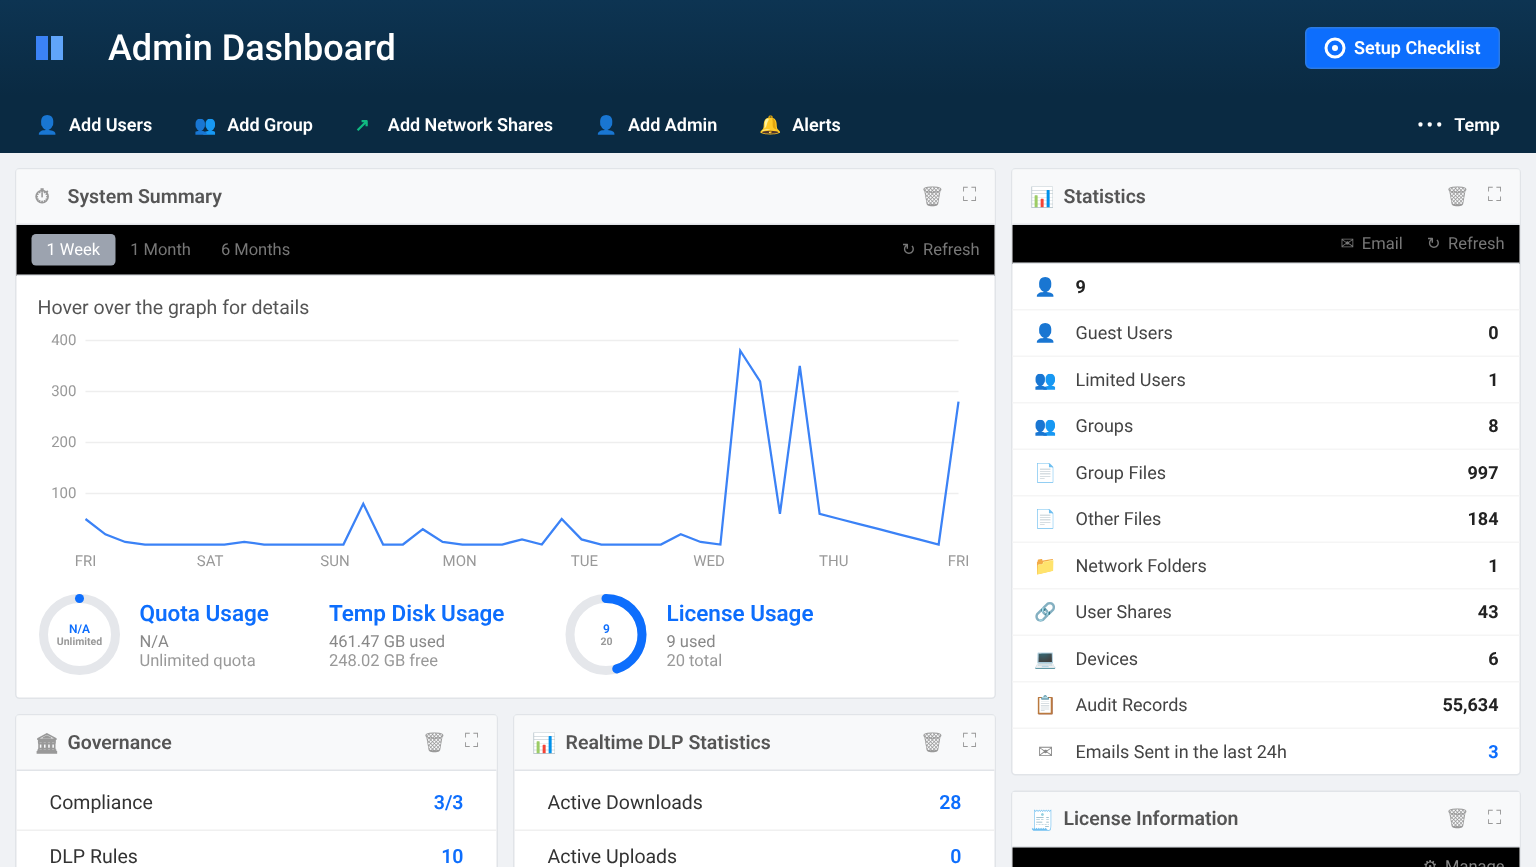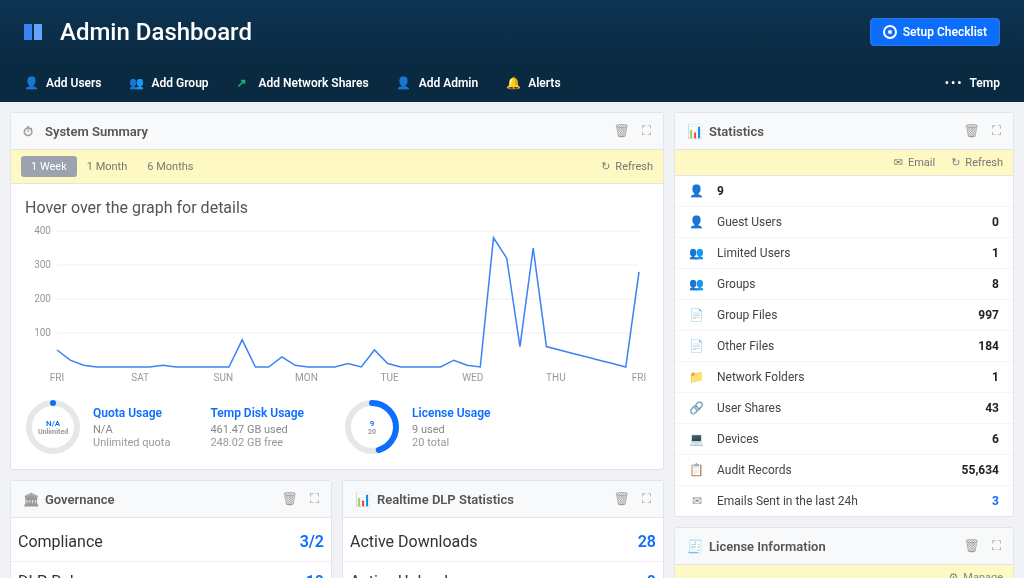--- a/index.html
+++ b/index.html
@@ -1,18 +1,18 @@
 <!DOCTYPE html>
 <html><head>
 <meta charset="utf-8">
 <style>
 *{box-sizing:border-box;margin:0;padding:0;font-family:-apple-system,BlinkMacSystemFont,"Segoe UI",Roboto,Arial,sans-serif}
 body{background:#f0f2f5;color:#333;font-size:13px}
 .header{background:linear-gradient(180deg,#0d3452 0%,#0a2a42 100%);color:#fff;padding:18px 24px;display:flex;align-items:center;justify-content:space-between}
-.header-left{display:flex;align-items:center;gap:18px}
+.header-left{display:flex;align-items:center;gap:30px}
 .logo-sq{display:flex;gap:2px}
 .logo-sq span{width:8px;height:16px;background:#3b82f6;display:inline-block}
 .logo-sq span:nth-child(2){background:#60a5fa}
 .header h1{font-size:24px;font-weight:500}
 .setup-btn{background:#0d6efd;color:#fff;border:1px solid #2c7be5;padding:6px 12px;border-radius:4px;font-size:12px;font-weight:600;display:flex;align-items:center;gap:6px;cursor:pointer}
 .target-icon{width:14px;height:14px;border:2px solid #fff;border-radius:50%;position:relative}
 .target-icon::after{content:"";position:absolute;width:4px;height:4px;background:#fff;border-radius:50%;top:50%;left:50%;transform:translate(-50%,-50%)}
 .toolbar{background:#0a2a42;padding:12px 24px;display:flex;align-items:center;justify-content:space-between;color:#fff}
 .toolbar-left{display:flex;gap:28px}
 .toolbar-item{display:flex;align-items:center;gap:8px;font-size:12px;font-weight:600;cursor:pointer}
@@ -20,45 +20,45 @@
 .more-btn{display:flex;align-items:center;gap:6px;font-size:12px;font-weight:600;cursor:pointer}
 .dots{letter-spacing:2px}
 .content{padding:10px;display:grid;grid-template-columns:1fr 340px;gap:10px}
 .col-left{display:flex;flex-direction:column;gap:10px}
 .widget{background:#fff;border:1px solid #e1e4e8;border-radius:3px}
 .widget-head{background:#f8f9fa;border-bottom:1px solid #e1e4e8;padding:10px 12px;display:flex;align-items:center;justify-content:space-between}
 .wh-left{display:flex;align-items:center;gap:8px;color:#555;font-weight:600;font-size:13px}
 .wh-icon{width:14px;height:14px;color:#999}
 .wh-right{display:flex;gap:12px;color:#999}
 .wh-right span{cursor:pointer}
-.sub-bar{border-bottom:1px solid #e1e4e8;padding:6px 10px;display:flex;align-items:center;justify-content:space-between;background:#fef9c3}
+.sub-bar{border-bottom:1px solid #e1e4e8;padding:6px 10px;display:flex;align-items:center;justify-content:space-between;background:#000000}
 .time-tabs{display:flex;gap:0}
 .time-tab{padding:4px 10px;font-size:11px;color:#777;cursor:pointer;border-radius:3px}
 .time-tab.active{background:#9ca3af;color:#fff}
 .refresh{display:flex;align-items:center;gap:5px;font-size:11px;color:#777;cursor:pointer}
 .chart-wrap{padding:14px 14px 8px}
-.hover-hint{font-size:16px;color:#555;margin-bottom:8px}
+.hover-hint{font-size:13px;color:#555;margin-bottom:8px}
 .chart-svg{width:100%;height:160px;display:block}
 .chart-svg .grid{stroke:#eee;stroke-width:1}
 .chart-svg .axis-text{fill:#999;font-size:10px}
 .chart-svg .line{stroke:#3b82f6;stroke-width:1.5;fill:none}
 .gauges{display:flex;padding:6px 14px 14px;gap:40px}
 .gauge{display:flex;align-items:center;gap:12px}
 .gauge-ring{width:56px;height:56px;position:relative}
 .gauge-ring svg{width:56px;height:56px;transform:rotate(-90deg)}
 .gauge-ring .bg{stroke:#e5e7eb;stroke-width:6;fill:none}
 .gauge-ring .fg{stroke:#0d6efd;stroke-width:6;fill:none;stroke-linecap:round}
 .gauge-center{position:absolute;top:0;left:0;width:100%;height:100%;display:flex;flex-direction:column;align-items:center;justify-content:center;font-size:8px;color:#0d6efd;font-weight:600}
 .gauge-center small{font-size:7px;color:#999;font-weight:700}
-.gauge-txt .title{color:#0d6efd;font-weight:600;font-size:12px;margin-bottom:3px}
+.gauge-txt .title{color:#0d6efd;font-weight:600;font-size:15px;margin-bottom:3px}
 .gauge-txt .line1{color:#888;font-size:11px}
 .gauge-txt .line2{color:#999;font-size:11px}
 .row-2{display:grid;grid-template-columns:1fr 1fr;gap:10px}
 .list{padding:4px 0}
-.row{display:flex;justify-content:space-between;align-items:flex-start;padding:10px 7px;font-size:16px}
+.row{display:flex;justify-content:space-between;align-items:flex-start;padding:10px 22px;font-size:13px}
 .row+.row{border-top:1px solid #f0f0f0}
 .row .val{color:#0d6efd;font-weight:600}
 .stat-row{display:flex;align-items:center;padding:8px 14px;gap:12px;font-size:12px;color:#444}
 .stat-row+.stat-row{border-top:1px solid #f5f5f5}
 .stat-row .sicon{width:16px;color:#888;text-align:center}
 .stat-row .label{flex:1}
 .stat-row .num{font-weight:700;color:#222}
 .stat-row .num.link{color:#0d6efd}
 .sub-bar-right{display:flex;gap:16px}
 .manage{font-size:11px;color:#888;cursor:pointer;display:flex;align-items:center;gap:5px}
@@ -208,21 +208,21 @@
               <span>Governance</span>
             </div>
             <div class="wh-right">
               <span>🗑</span>
               <span>⛶</span>
             </div>
           </div>
         <div class="list" id="gov-list">
             <div class="row">
               <span>Compliance</span>
-              <span class="val">3/2</span>
+              <span class="val">3/3</span>
             </div>
             <div class="row">
               <span>DLP Rules</span>
               <span class="val">10</span>
             </div>
           </div>
       </div>
 
       <div class="widget">
         <div class="widget-head">

